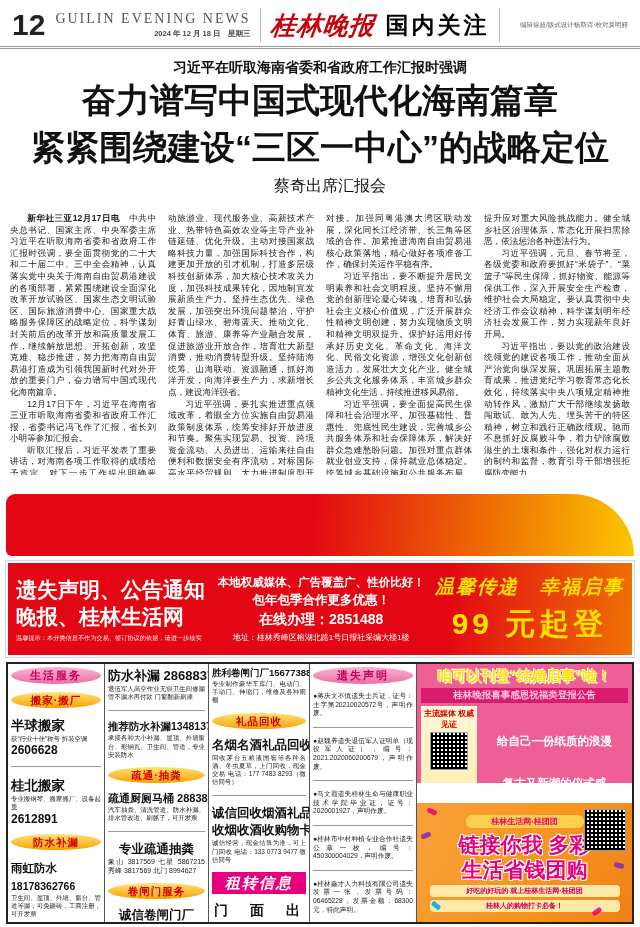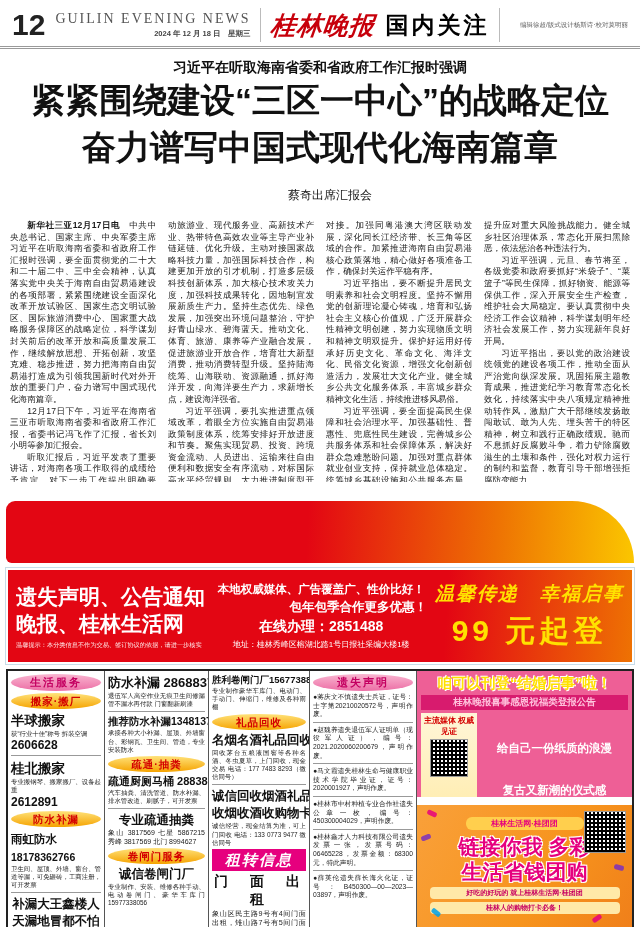--- a/index.html
+++ b/index.html
@@ -15,50 +15,50 @@
   .mast-date { font-size:7.5px; font-weight:bold; color:#444; text-align:right; margin-top:2px; }
   .vdiv { width:1px; height:34px; background:#bbb; }
   .logo { color:#c7000b; font-size:25px; font-weight:900; font-style:italic; letter-spacing:1px; white-space:nowrap; transform:skewX(-6deg); }
   .section { font-size:23px; font-weight:900; color:#000; letter-spacing:3px; white-space:nowrap; }
   .credits { margin-left:auto; font-size:6.5px; color:#666; white-space:nowrap; }
 
   
   .head { text-align:center; margin-top:10px; }
   .kicker { font-size:14px; font-weight:bold; }
   .title { font-size:34px; font-weight:900; line-height:47px; letter-spacing:0px; }
-  .subtitle { font-size:12px; margin-top:16px;padding-left:20px; }
+  .subtitle { font-size:16px; margin-top:5px;padding-left:20px; }
 
   
   .art { display:flex; gap:12px; margin:16px 10px 0 10px; height:262px; overflow:hidden; }
   .acol { flex:1; overflow:hidden; }
   .acol p { font-size:8.6px; line-height:11.6px; text-align:justify; text-indent:2em; color:#1a1a1a; }
   .acol p b { font-weight:bold; }
 
   
   .swoosh { margin:19px 6px 0 6px; height:62px; border-radius:16px 110px 0 10px;
             background:linear-gradient(93deg,#e30613 0%,#e30613 48%,#ee7203 78%,#fbc600 100%); }
   .adbox { margin:5px 6px 0 6px; height:96px; border:2px solid #fff; box-shadow:0 0 0 1px #c9dce8;
            background:linear-gradient(94deg,#e30613 0%,#e30613 70%,#ee7203 100%);
            display:flex; align-items:center; padding:4px 8px; gap:8px; color:#fff; }
   .adL { width:206px; }
   .adL-line { font-size:21px; font-weight:800; line-height:27px; white-space:nowrap; }
   .adL-note { font-size:6.2px; color:#ffe9e9; margin-top:4px; white-space:nowrap; }
   .adM { width:228px; text-align:center; }
   .adM-1 { font-size:11.5px; font-weight:bold; }
-  .adM-2 { font-size:12.5px; font-weight:bold; margin-top:2px;text-align:right; }
+  .adM-2 { font-size:12.5px; font-weight:bold; margin-top:2px; }
   .adM-3 { font-size:14px; font-weight:bold; margin-top:2px; }
   .adM-4 { font-size:8px; margin-top:3px; white-space:nowrap; }
   .adR { flex:1; text-align:center; color:#ffe100; }
   .adR-1 { font-size:19px; font-weight:900; letter-spacing:2px; white-space:nowrap;font-style:italic; }
   .adR-2 { font-size:30px; font-weight:900; letter-spacing:4px; margin-top:4px; }
 
   
   .cls { margin:5px 6px 0 6px; border:2px solid #222; height:262px; display:grid;
          grid-template-columns:97px 104px 101px 107px 1fr; background:#fff; }
-  .ccol { border-right:1px solid #555; padding:3px 3px; overflow:hidden; display:flex; flex-direction:column; gap:2px; }
+  .ccol { border-right:1px solid #555; padding:3px 3px; overflow:hidden; display:flex; flex-direction:column; gap:8px; }
   .ccol:last-child { border-right:none; padding:0; }
   .hr { border-top:1px solid #999; margin:1px 0; }
   .badge-pink { background:linear-gradient(#f9b5d0,#ec6ea5); color:#c40061; font-weight:900; font-size:11px;
                 text-align:center; border-radius:50%; height:17px; line-height:17px; letter-spacing:2px; }
   .badge-yellow { background:linear-gradient(#ffe27a,#f5a300); color:#d40000; font-weight:900; font-size:10.5px;
                   text-align:center; border-radius:50%; height:16px; line-height:16px; letter-spacing:1px; }
   .adname { font-size:13.5px; font-weight:900; white-space:nowrap; }
   .adnum  { font-size:12px; font-weight:900; }
   .adsmall { font-size:6.4px; line-height:8.2px; color:#222; text-align:justify; }
   .adtitle { font-size:11.5px; font-weight:900; text-align:center; white-space:nowrap; }
@@ -109,22 +109,22 @@
     </div>
     <div class="vdiv"></div>
     <div class="logo">桂林晚报</div>
     <div class="section">国内关注</div>
     <div class="vdiv"></div>
     <div class="credits">编辑徐超/版式设计杨斯诗·校对莫明丽</div>
   </div>
 
   <div class="head">
     <div class="kicker">习近平在听取海南省委和省政府工作汇报时强调</div>
+    <div class="title">奋力谱写中国式现代化海南篇章</div>
     <div class="title">紧紧围绕建设“三区一中心”的战略定位</div>
-    <div class="title">奋力谱写中国式现代化海南篇章</div>
     <div class="subtitle">蔡奇出席汇报会</div>
   </div>
 
   <div class="art">
     <div class="acol">
       <p><b>新华社三亚12月17日电</b><span>　中共中央总书记、国家主席、中央军委主席习近平在听取海南省委和省政府工作汇报时强调，要全面贯彻党的二十大和二十届二中、三中全会精神，认真落实党中央关于海南自由贸易港建设的各项部署，紧紧围绕建设全面深化改革开放试验区、国家生态文明试验区、国际旅游消费中心、国家重大战略服务保障区的战略定位，科学谋划封关前后的改革开放和高质量发展工作，继续解放思想、开拓创新，攻坚克难、稳步推进，努力把海南自由贸易港打造成为引领我国新时代对外开放的重要门户，奋力谱写中国式现代化海南篇章。</span></p>
       <p>12月17日下午，习近平在海南省三亚市听取海南省委和省政府工作汇报，省委书记冯飞作了汇报，省长刘小明等参加汇报会。</p>
       <p>听取汇报后，习近平发表了重要讲话，对海南各项工作取得的成绩给予肯定，对下一步工作提出明确要求。</p>
 
     </div>

